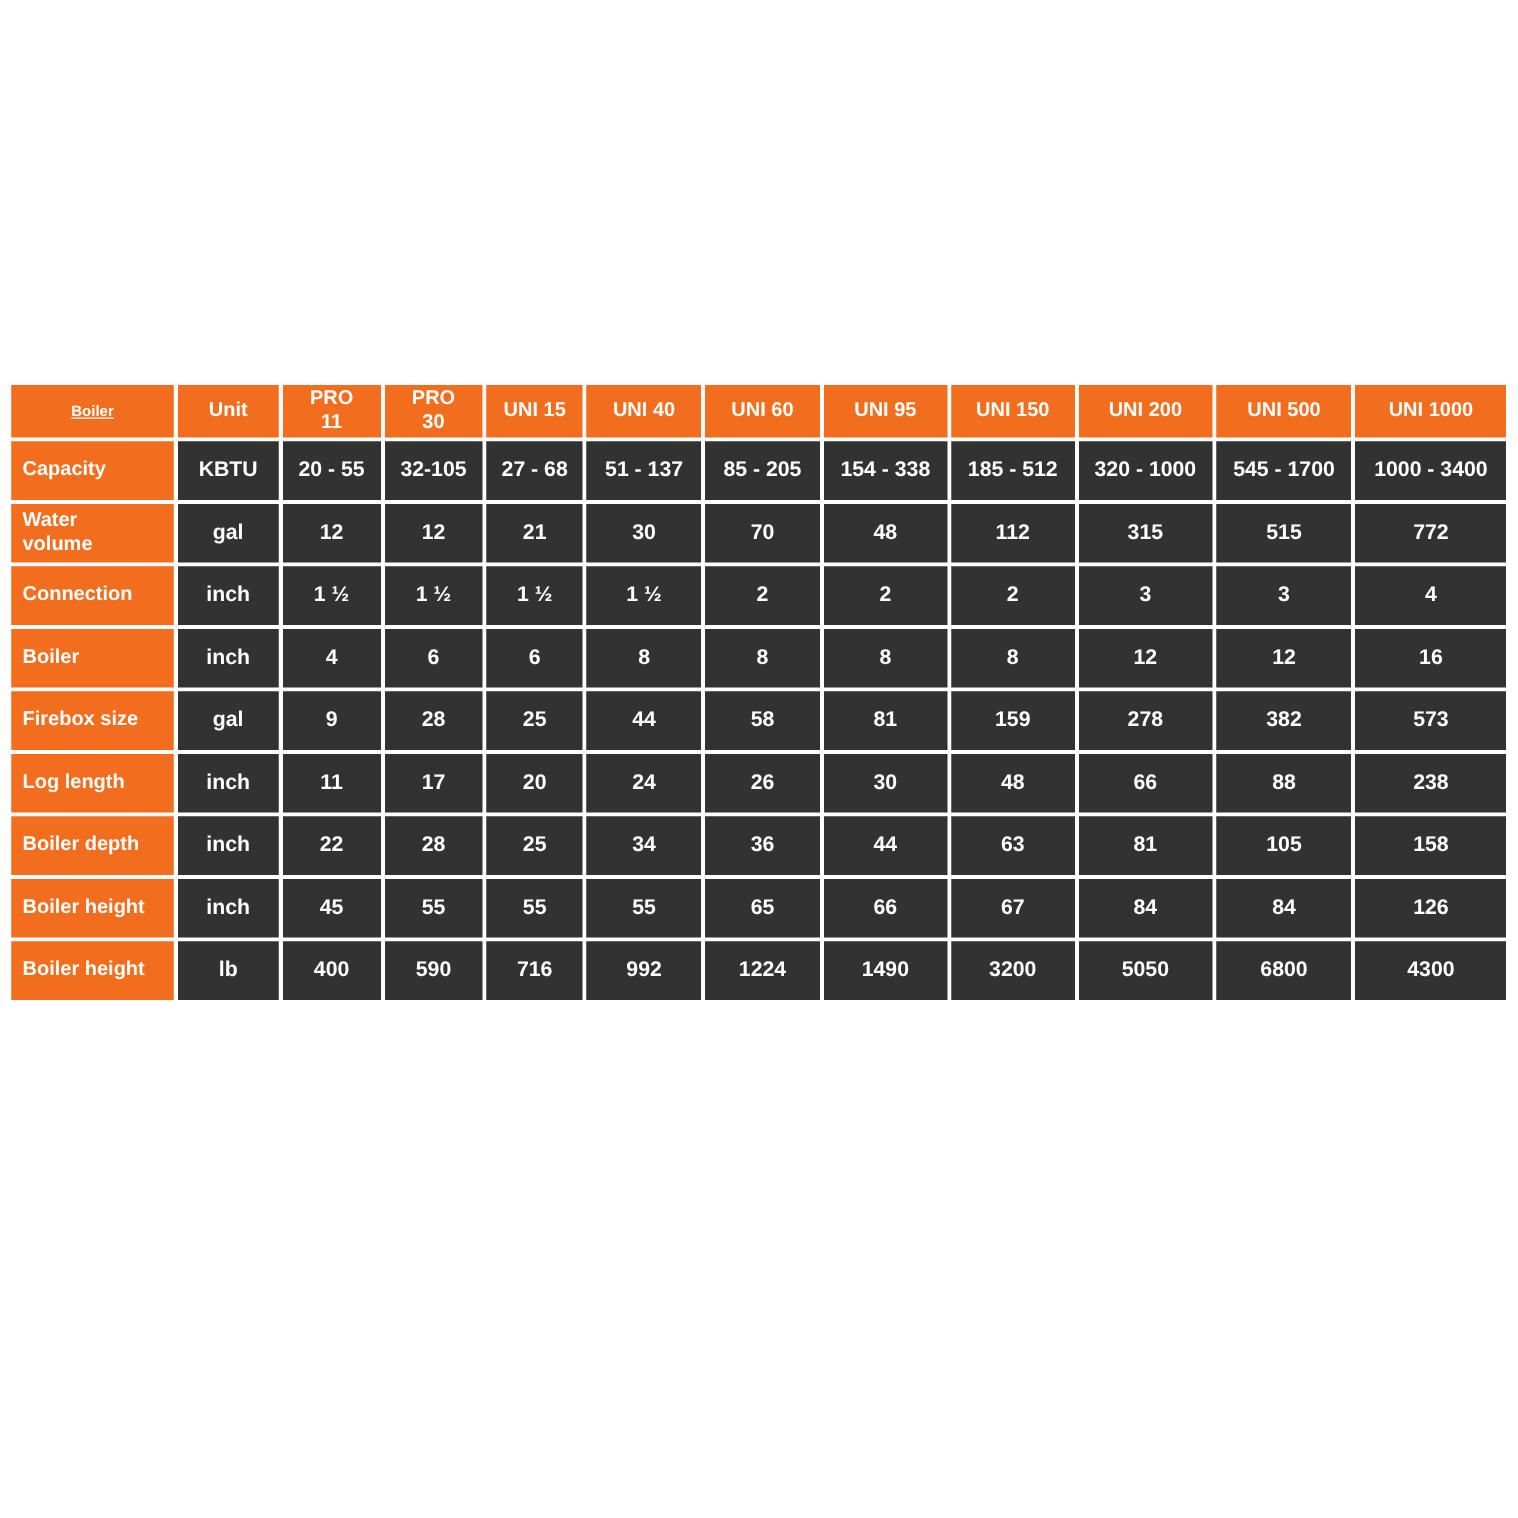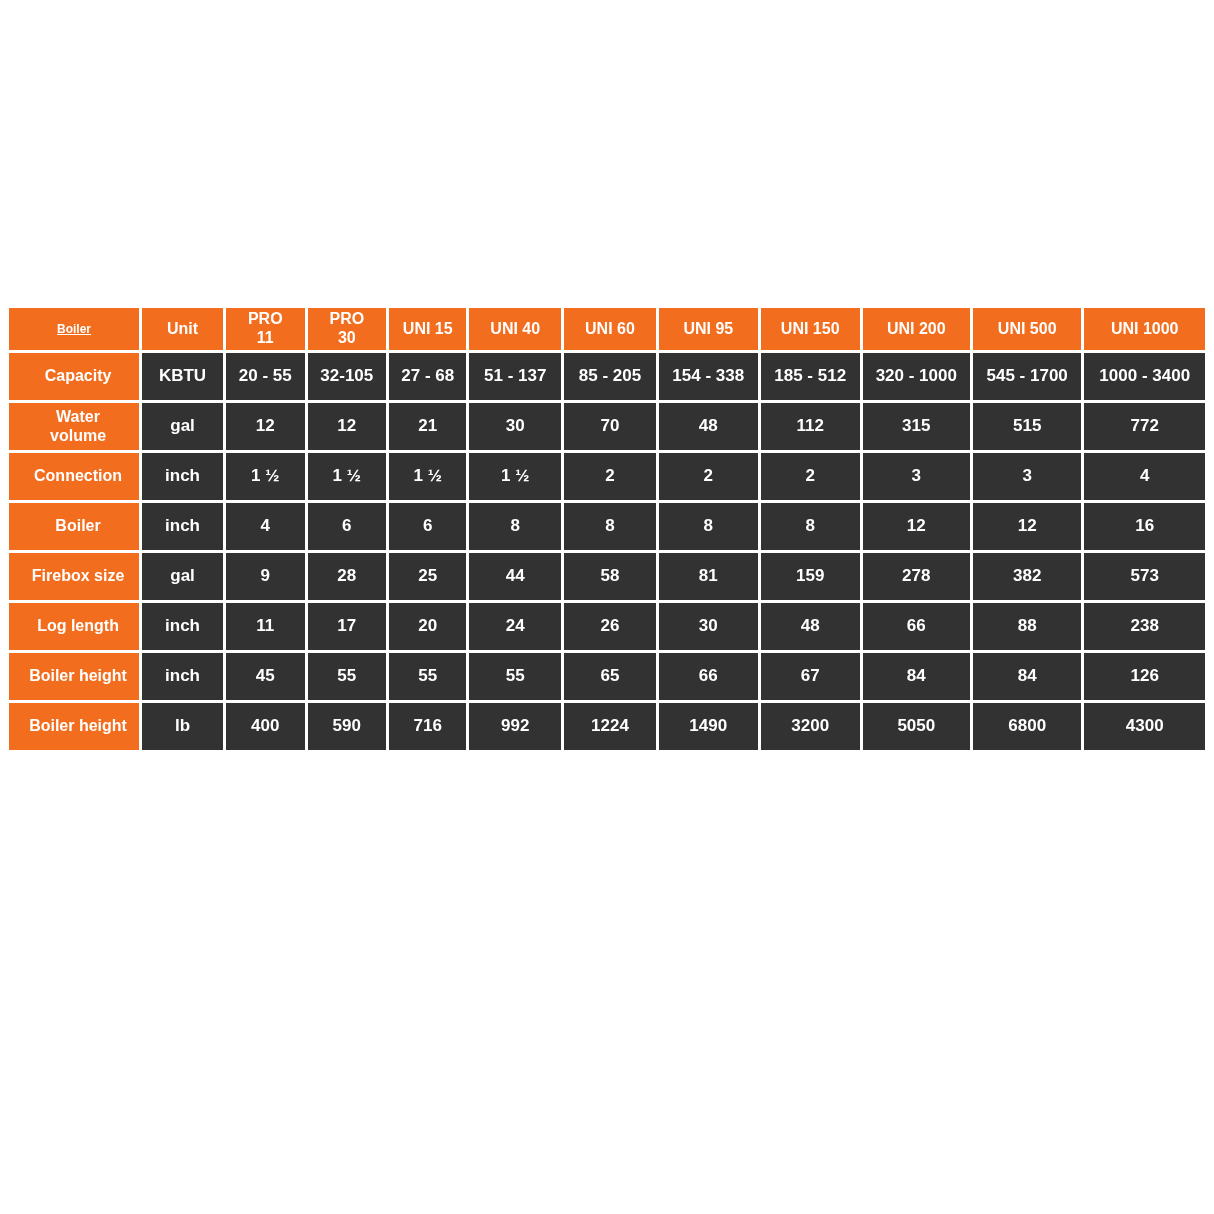--- a/index.html
+++ b/index.html
@@ -39,21 +39,21 @@
   }
   
   table.spec tbody td {
     background: #323232;
     height: 45px;
     font-size: 17px;
   }
   
   table.spec tbody td.row-label {
     background: #f36d1e;
-    text-align: center;
+    text-align: left;
     padding-left: 9px;
     font-size: 16px;
   }
   table.spec thead th.corner {
     font-size: 12px;
     text-decoration: underline;
   }
 </style>
 </head>
 <body>
@@ -172,20 +172,34 @@
           <td>20</td>
           <td>24</td>
           <td>26</td>
           <td>30</td>
           <td>48</td>
           <td>66</td>
           <td>88</td>
           <td>238</td>
         </tr>
         <tr>
+          <td class="row-label">Boiler depth</td>
+          <td>inch</td>
+          <td>22</td>
+          <td>28</td>
+          <td>25</td>
+          <td>34</td>
+          <td>36</td>
+          <td>44</td>
+          <td>63</td>
+          <td>81</td>
+          <td>105</td>
+          <td>158</td>
+        </tr>
+        <tr>
           <td class="row-label">Boiler height</td>
           <td>inch</td>
           <td>45</td>
           <td>55</td>
           <td>55</td>
           <td>55</td>
           <td>65</td>
           <td>66</td>
           <td>67</td>
           <td>84</td>

